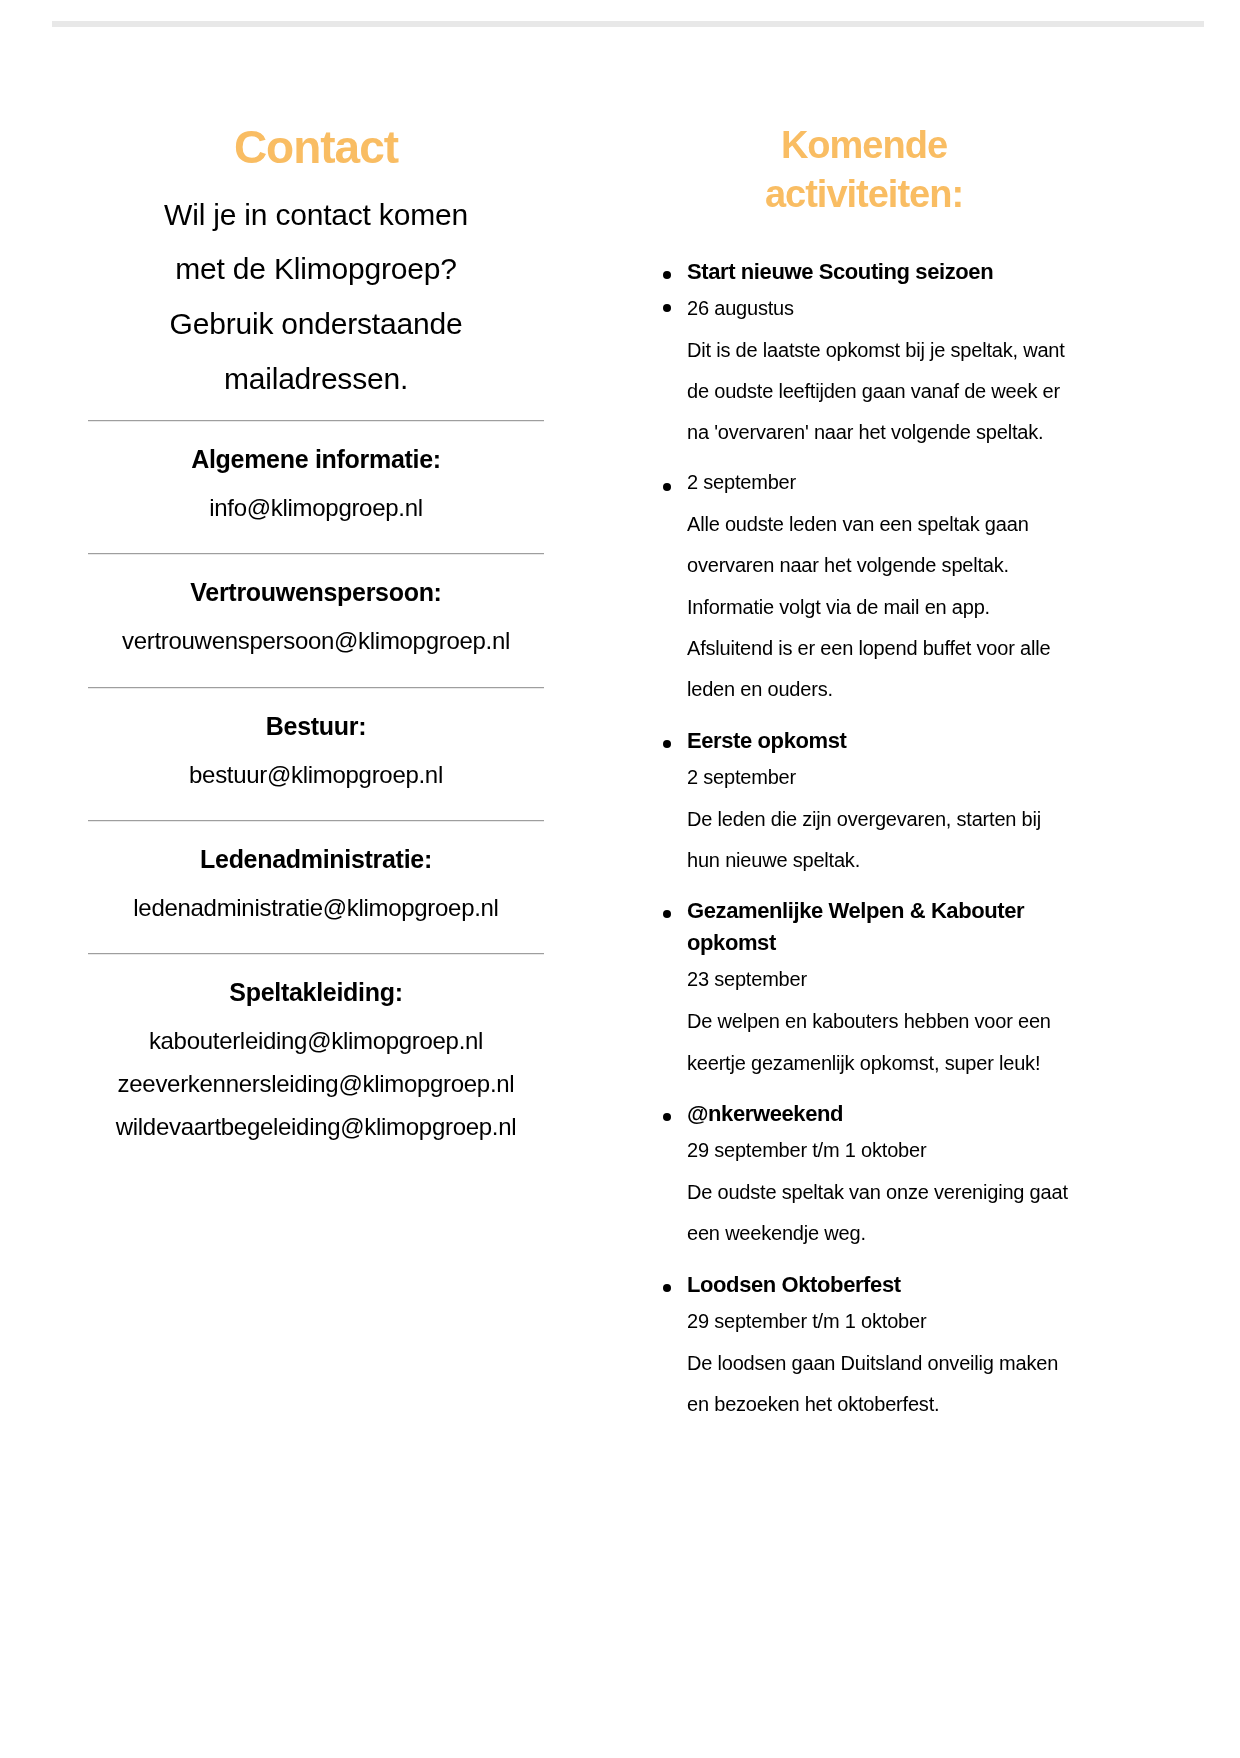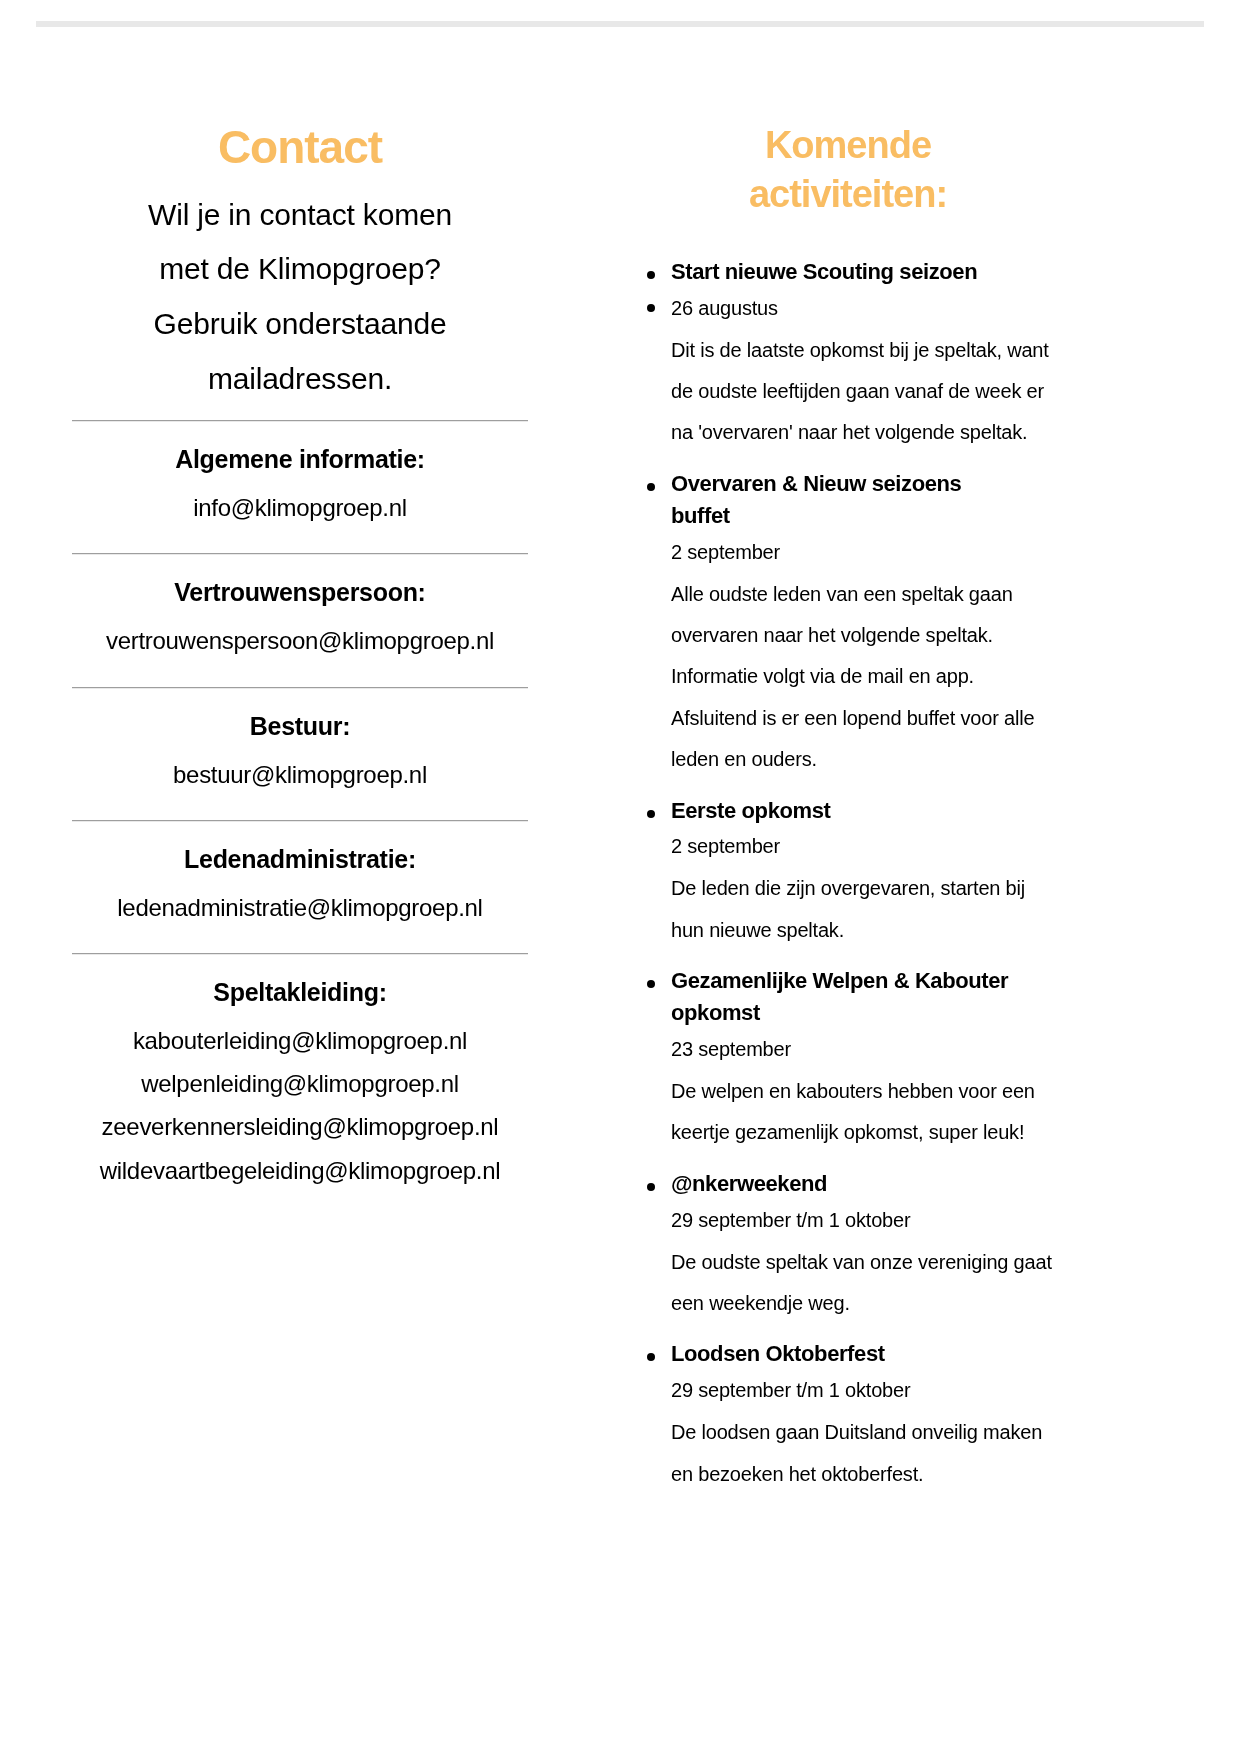--- a/index.html
+++ b/index.html
@@ -14,20 +14,21 @@
     color:var(--ink);
     -webkit-font-smoothing:antialiased;
   }
   .page{
     width:1240px;
     min-height:1758px;
     margin:0 auto;
     background:#ffffff;
     padding-top:21px;
     overflow:hidden;
+    padding-left:16px;
   }
   .top-bar{
     height:6px;
     background:var(--bar);
     margin:0 36px;
   }
   .columns{
     display:flex;
     align-items:flex-start;
     padding-left:72px;
@@ -170,21 +171,20 @@
       <div class="c-sec">
         <h3 class="c-label">Ledenadministratie:</h3>
         <div class="c-email">ledenadministratie@klimopgroep.nl</div>
         <div class="pad-bottom"></div>
       </div>
 
       <hr class="sep">
       <div class="c-sec">
         <h3 class="c-label">Speltakleiding:</h3>
         <div class="c-email">kabouterleiding@klimopgroep.nl</div>
-        <div class="c-email">welpenleiding@klimopgroep.nl</div>
         <div class="c-email">zeeverkennersleiding@klimopgroep.nl</div>
         <div class="c-email">wildevaartbegeleiding@klimopgroep.nl</div>
         <div class="pad-bottom"></div>
       </div>
     </section>
 
     <section class="act-col">
       <h1 class="act-title">Komende activiteiten:</h1>
 
       <div class="act-list">
@@ -197,21 +197,20 @@
           <div class="row date-row">
             <span class="dot"></span>
             <span class="item-date">26 augustus</span>
           </div>
           <p class="item-body">Dit is de laatste opkomst bij je speltak, want de oudste leeftijden gaan vanaf de week er na 'overvaren' naar het volgende speltak.</p>
         </div>
 
         <div class="item">
           <div class="row title-row">
             <span class="dot"></span>
-            <h4 class="item-title">Overvaren &amp; Nieuw seizoens buffet</h4>
           </div>
           <div class="row date-row">
             <span class="item-date">2 september</span>
           </div>
           <p class="item-body">Alle oudste leden van een speltak gaan overvaren naar het volgende speltak. Informatie volgt via de mail en app. Afsluitend is er een lopend buffet voor alle leden en ouders.</p>
         </div>
 
         <div class="item">
           <div class="row title-row">
             <span class="dot"></span>

